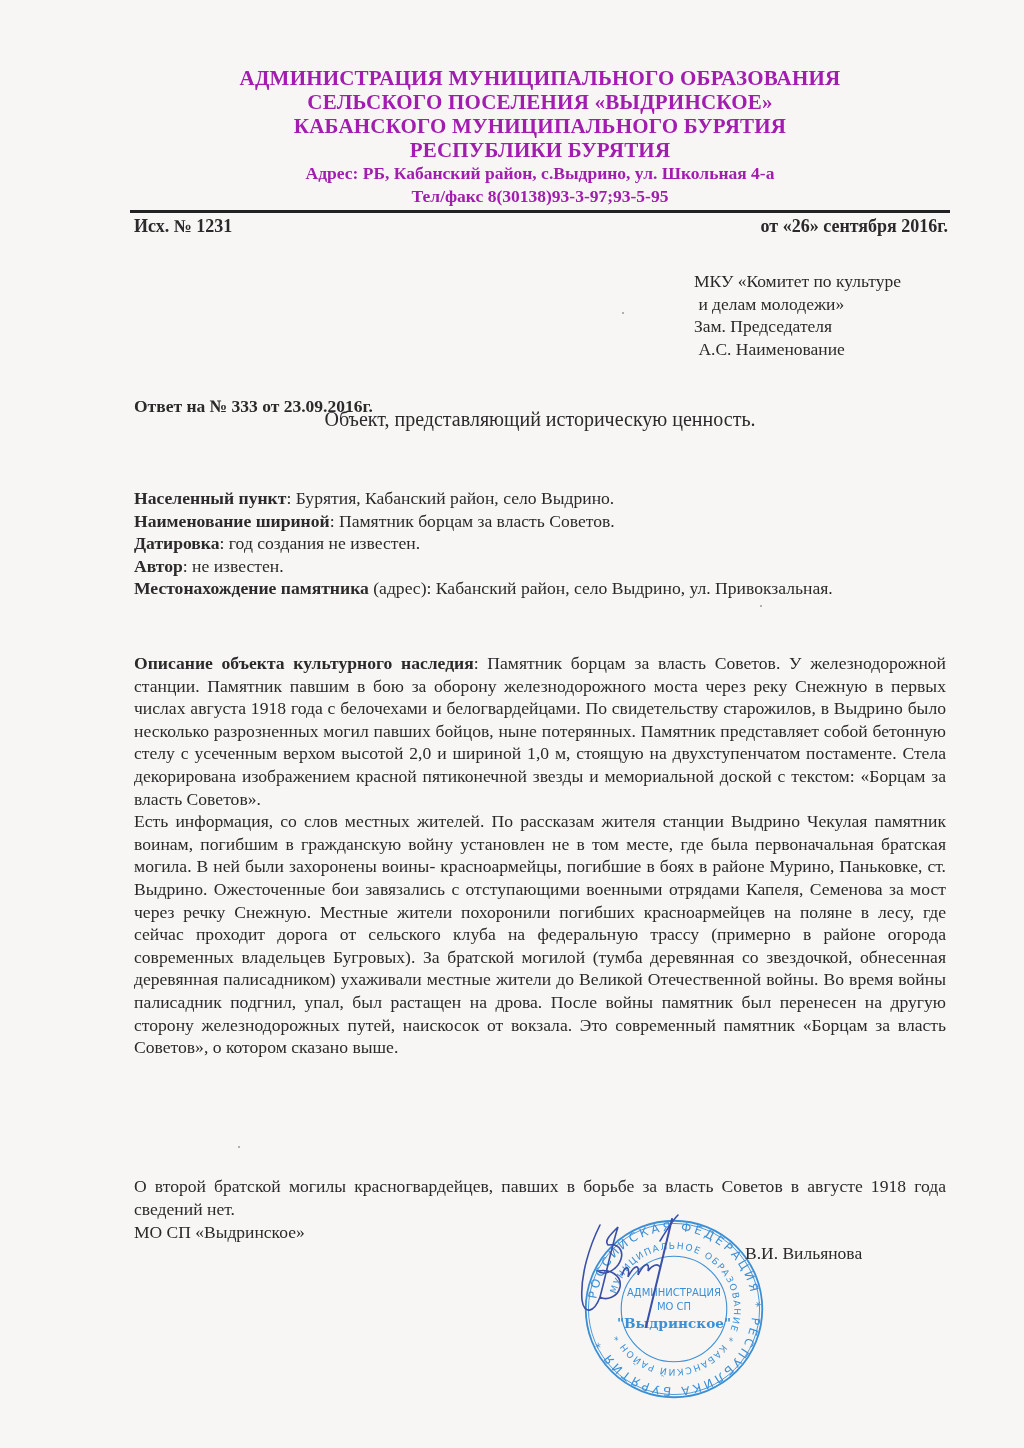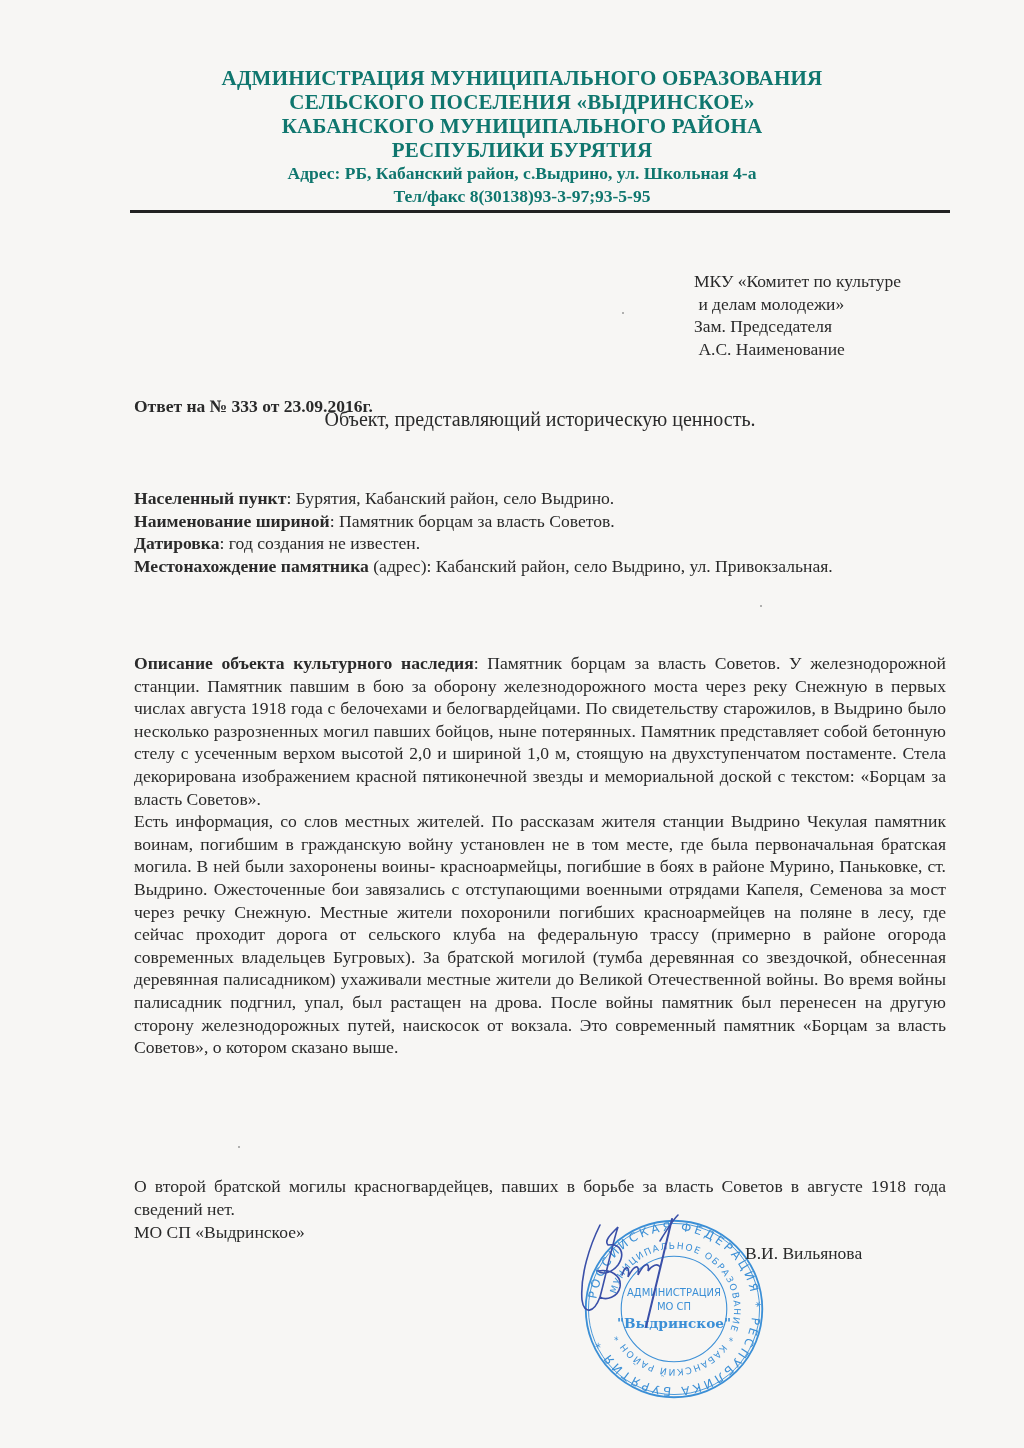--- a/index.html
+++ b/index.html
@@ -7,25 +7,25 @@
       width: 1024px; height: 1448px;
       background: #f7f6f4;
       position: relative;
       overflow: hidden;
       color: #2a2a2a;
       font-family: "Liberation Serif", serif;
     }
     .page { position: absolute; left: 0; top: 0; width: 1024px; height: 1448px; }
 
     .letterhead {
-      position: absolute; left: 112px; top: 66px; width: 820px;
+      position: absolute; left: 130px; top: 66px; width: 820px;
       text-align: center;
       font-family: "Liberation Serif", serif;
       font-weight: bold;
-      color: #0f766e;
+      color: #a21caf;
     }
     .letterhead .lh-line { font-size: 21px; line-height: 24px; letter-spacing: 0.2px; }
     .letterhead .lh-addr { font-size: 17.5px; line-height: 23px; }
     .rule {
       position: absolute; left: 130px; top: 210px; width: 820px; height: 3px;
       background: #222;
     }
     .ref-row {
       position: absolute; left: 134px; top: 213px; width: 814px;
       display: flex; justify-content: space-between;
@@ -79,44 +79,49 @@
     .speck { position: absolute; width: 2px; height: 2px; background: #999; border-radius: 1px; }
   </style>
 </head>
 <body>
 
 <div class="page">
 
   <div class="letterhead">
     <div class="lh-line">АДМИНИСТРАЦИЯ МУНИЦИПАЛЬНОГО ОБРАЗОВАНИЯ</div>
     <div class="lh-line">СЕЛЬСКОГО ПОСЕЛЕНИЯ «ВЫДРИНСКОЕ»</div>
-    <div class="lh-line">КАБАНСКОГО МУНИЦИПАЛЬНОГО РАЙОНА</div>
+    <div class="lh-line">КАБАНСКОГО МУНИЦИПАЛЬНОГО БУРЯТИЯ</div>
     <div class="lh-line">РЕСПУБЛИКИ БУРЯТИЯ</div>
     <div class="lh-addr">Адрес: РБ, Кабанский район, с.Выдрино, ул. Школьная 4-а</div>
     <div class="lh-addr">Тел/факс 8(30138)93-3-97;93-5-95</div>
   </div>
 
   <div class="rule"></div>
 
+  <div class="ref-row">
+    <span>Исх. № 1231</span>
+    <span>от «26» сентября 2016г.</span>
+  </div>
 
   <div class="addressee">
     <div>МКУ «Комитет по культуре</div>
     <div> и делам молодежи»</div>
     <div>Зам. Председателя</div>
     <div> А.С. Наименование</div>
   </div>
 
   <div class="reply-ref">Ответ на № 333 от 23.09.2016г.</div>
 
   <div class="doc-title">Объект, представляющий историческую ценность.</div>
 
   <div class="body-text fields">
     <p><b>Населенный пункт</b><span>: Бурятия, Кабанский район, село Выдрино.</span></p>
     <p><b>Наименование шириной</b><span>: Памятник борцам за власть Советов.</span></p>
     <p><b>Датировка</b><span>: год создания не известен.</span></p>
+    <p><b>Автор</b><span>: не известен.</span></p>
     <p><b>Местонахождение памятника</b><span> (адрес): Кабанский район, село Выдрино, ул. Привокзальная.</span></p>
   </div>
 
   <div class="body-text description">
     <p><b>Описание объекта культурного наследия</b><span>: Памятник борцам за власть Советов. У железнодорожной станции. Памятник павшим в бою за оборону железнодорожного моста через реку Снежную в первых числах августа 1918 года с белочехами и белогвардейцами. По свидетельству старожилов, в Выдрино было несколько разрозненных могил павших бойцов, ныне потерянных. Памятник представляет собой бетонную стелу с усеченным верхом высотой 2,0 и шириной 1,0 м, стоящую на двухступенчатом постаменте. Стела декорирована изображением красной пятиконечной звезды и мемориальной доской с текстом: «Борцам за власть Советов».</span></p>
     <p>Есть информация, со слов местных жителей. По рассказам жителя станции Выдрино Чекулая памятник воинам, погибшим в гражданскую войну установлен не в том месте, где была первоначальная братская могила. В ней были захоронены воины- красноармейцы, погибшие в боях в районе Мурино, Паньковке, ст. Выдрино. Ожесточенные бои завязались с отступающими военными отрядами Капеля, Семенова за мост через речку Снежную. Местные жители похоронили погибших красноармейцев на поляне в лесу, где сейчас проходит дорога от сельского клуба на федеральную трассу (примерно в районе огорода современных владельцев Бугровых). За братской могилой (тумба деревянная со звездочкой, обнесенная деревянная палисадником) ухаживали местные жители до Великой Отечественной войны. Во время войны палисадник подгнил, упал, был растащен на дрова. После войны памятник был перенесен на другую сторону железнодорожных путей, наискосок от вокзала. Это современный памятник «Борцам за власть Советов», о котором сказано выше.</p>
   </div>
 
   <div class="body-text second-grave">
     <p>О второй братской могилы красногвардейцев, павших в борьбе за власть Советов в августе 1918 года сведений нет.</p>

